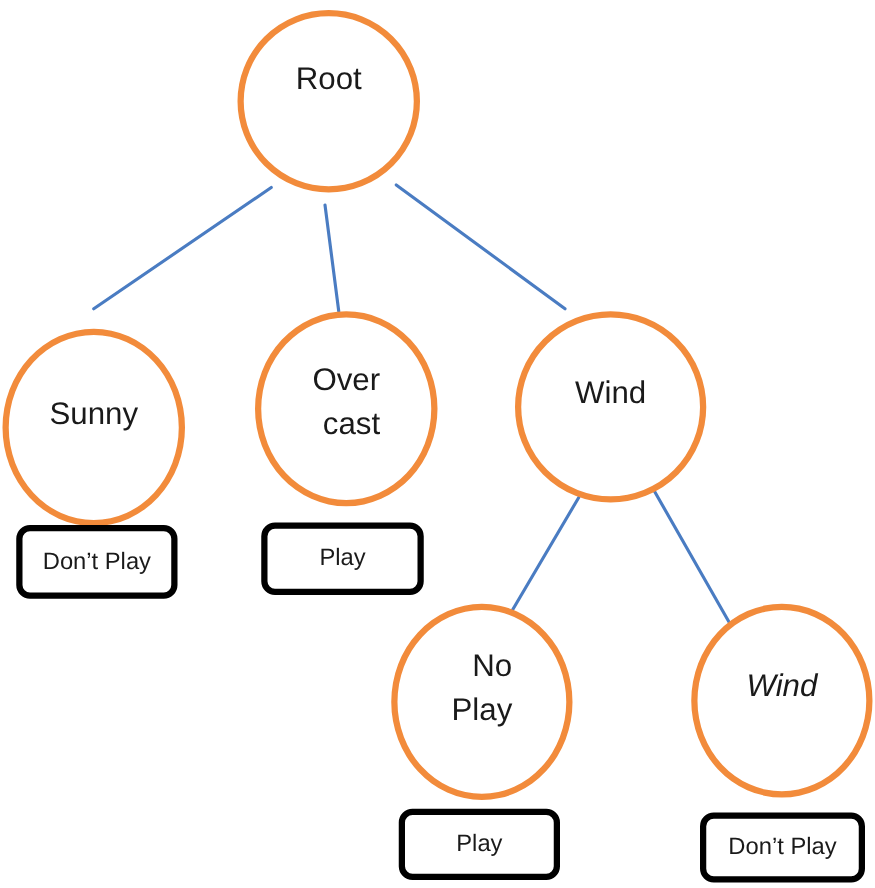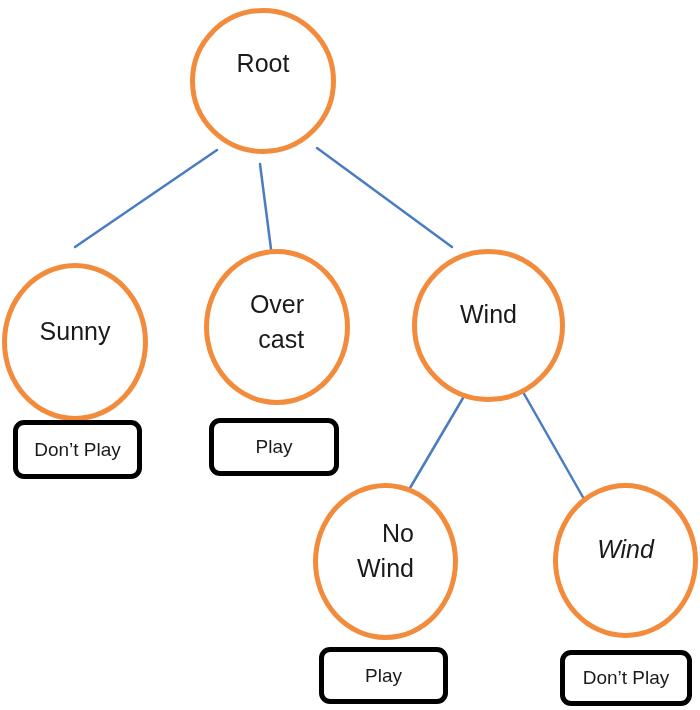--- a/index.html
+++ b/index.html
@@ -99,21 +99,21 @@
 
   <div class="node" id="node-overcast">
     <span class="label">Over cast</span>
   </div>
 
   <div class="node single" id="node-rainy">
     <span class="label">Wind</span>
   </div>
 
   <div class="node" id="node-nowind">
-    <span class="label">No Wind</span>
+    <span class="label">No Play</span>
   </div>
 
   <div class="node single" id="node-wind">
     <span class="label">Wind</span>
   </div>
 
   <div class="leaf" id="leaf-sunny">
     <span class="label">Don’t Play</span>
   </div>
 

